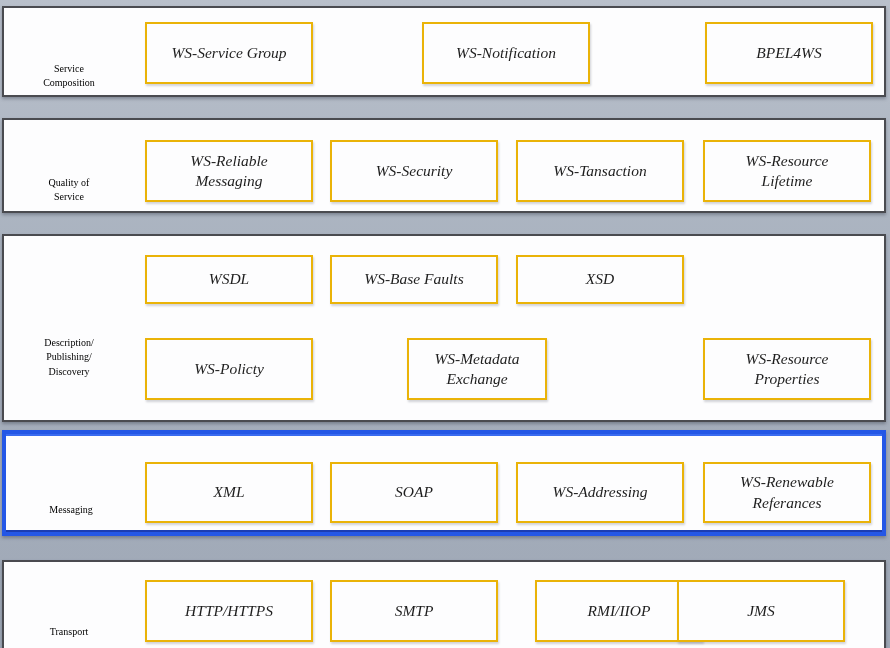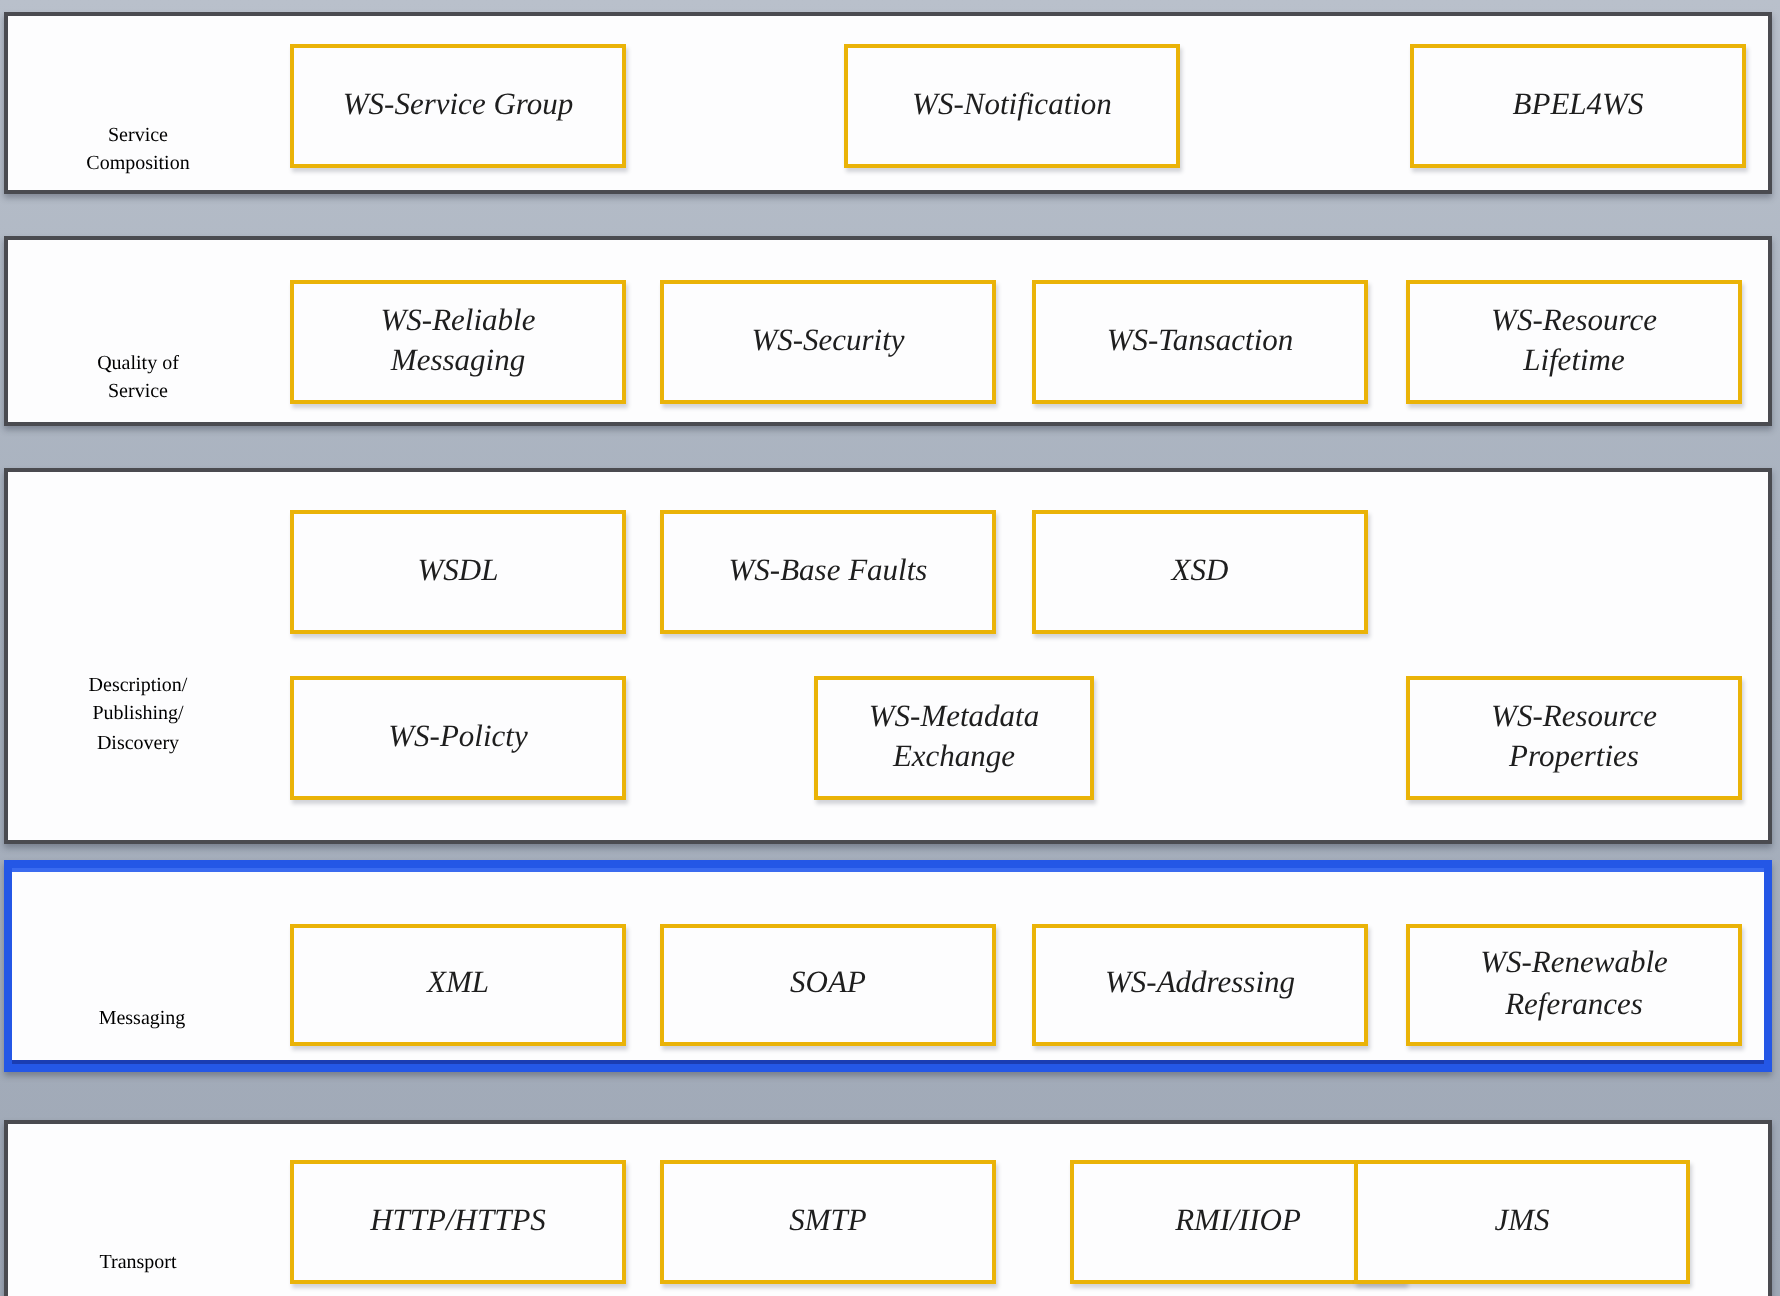--- a/index.html
+++ b/index.html
@@ -48,21 +48,21 @@
     width:168px;
     font-style:italic;
   }
   
   #l1 .box{top:14px;height:62px}
   .p1c1{left:141px}.p1c2{left:418px}.p1c3{left:701px}
   
   #l2 .box{top:20px;height:62px}
   .p2c1{left:141px}.p2c2{left:326px}.p2c3{left:512px}.p2c4{left:699px}
   
-  .rowA{top:19px;height:62px}
+  .rowA{top:19px;height:49px}
   .rowB{top:102px;height:62px}
   .p3c1{left:141px}.p3c2{left:326px}.p3c3{left:512px}.p3c4{left:699px}
   .p3meta{left:403px;width:140px}
   
   #l4 .box{top:28px;height:61px}
   .p4c1{left:139px}.p4c2{left:324px}.p4c3{left:510px}.p4c4{left:697px}
   
   #l5 .box{top:18px;height:62px}
   .p5c1{left:141px}.p5c2{left:326px}.p5c3{left:531px}.p5c4{left:673px}
 </style>

